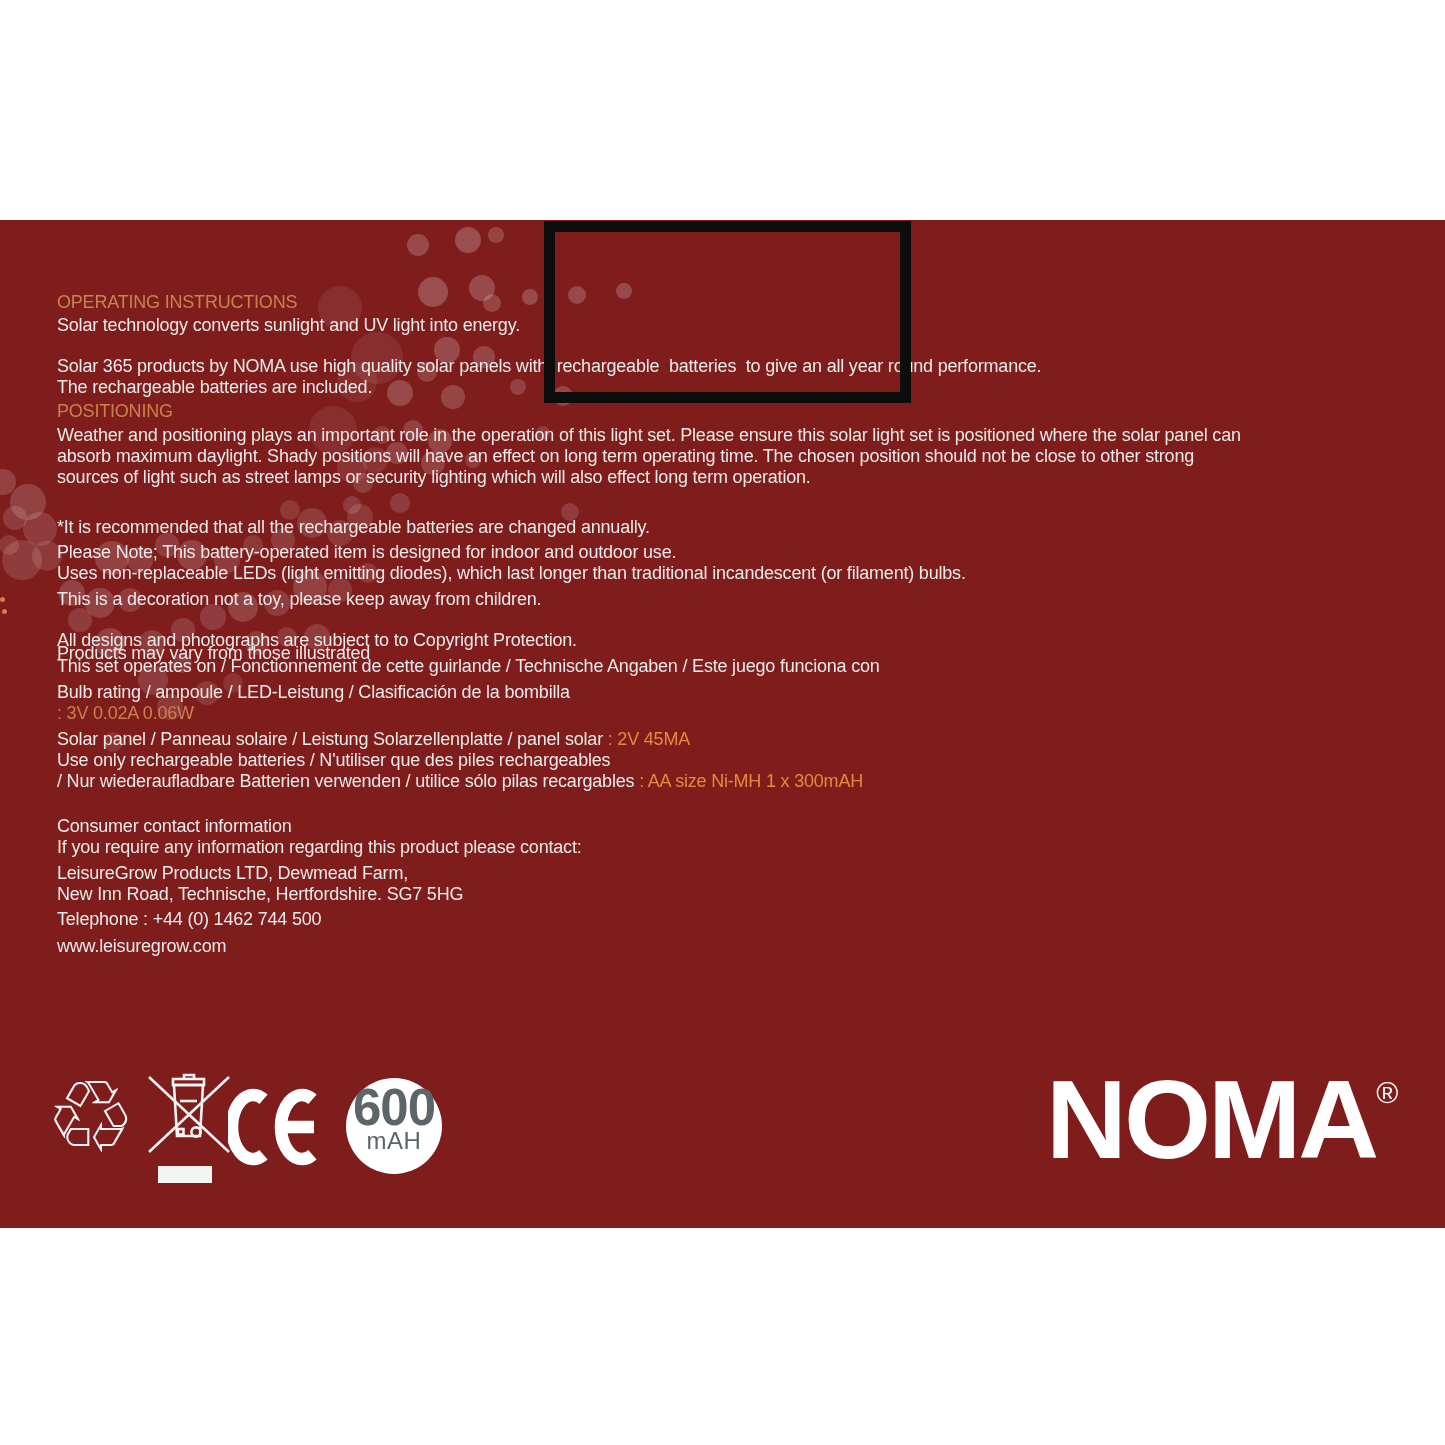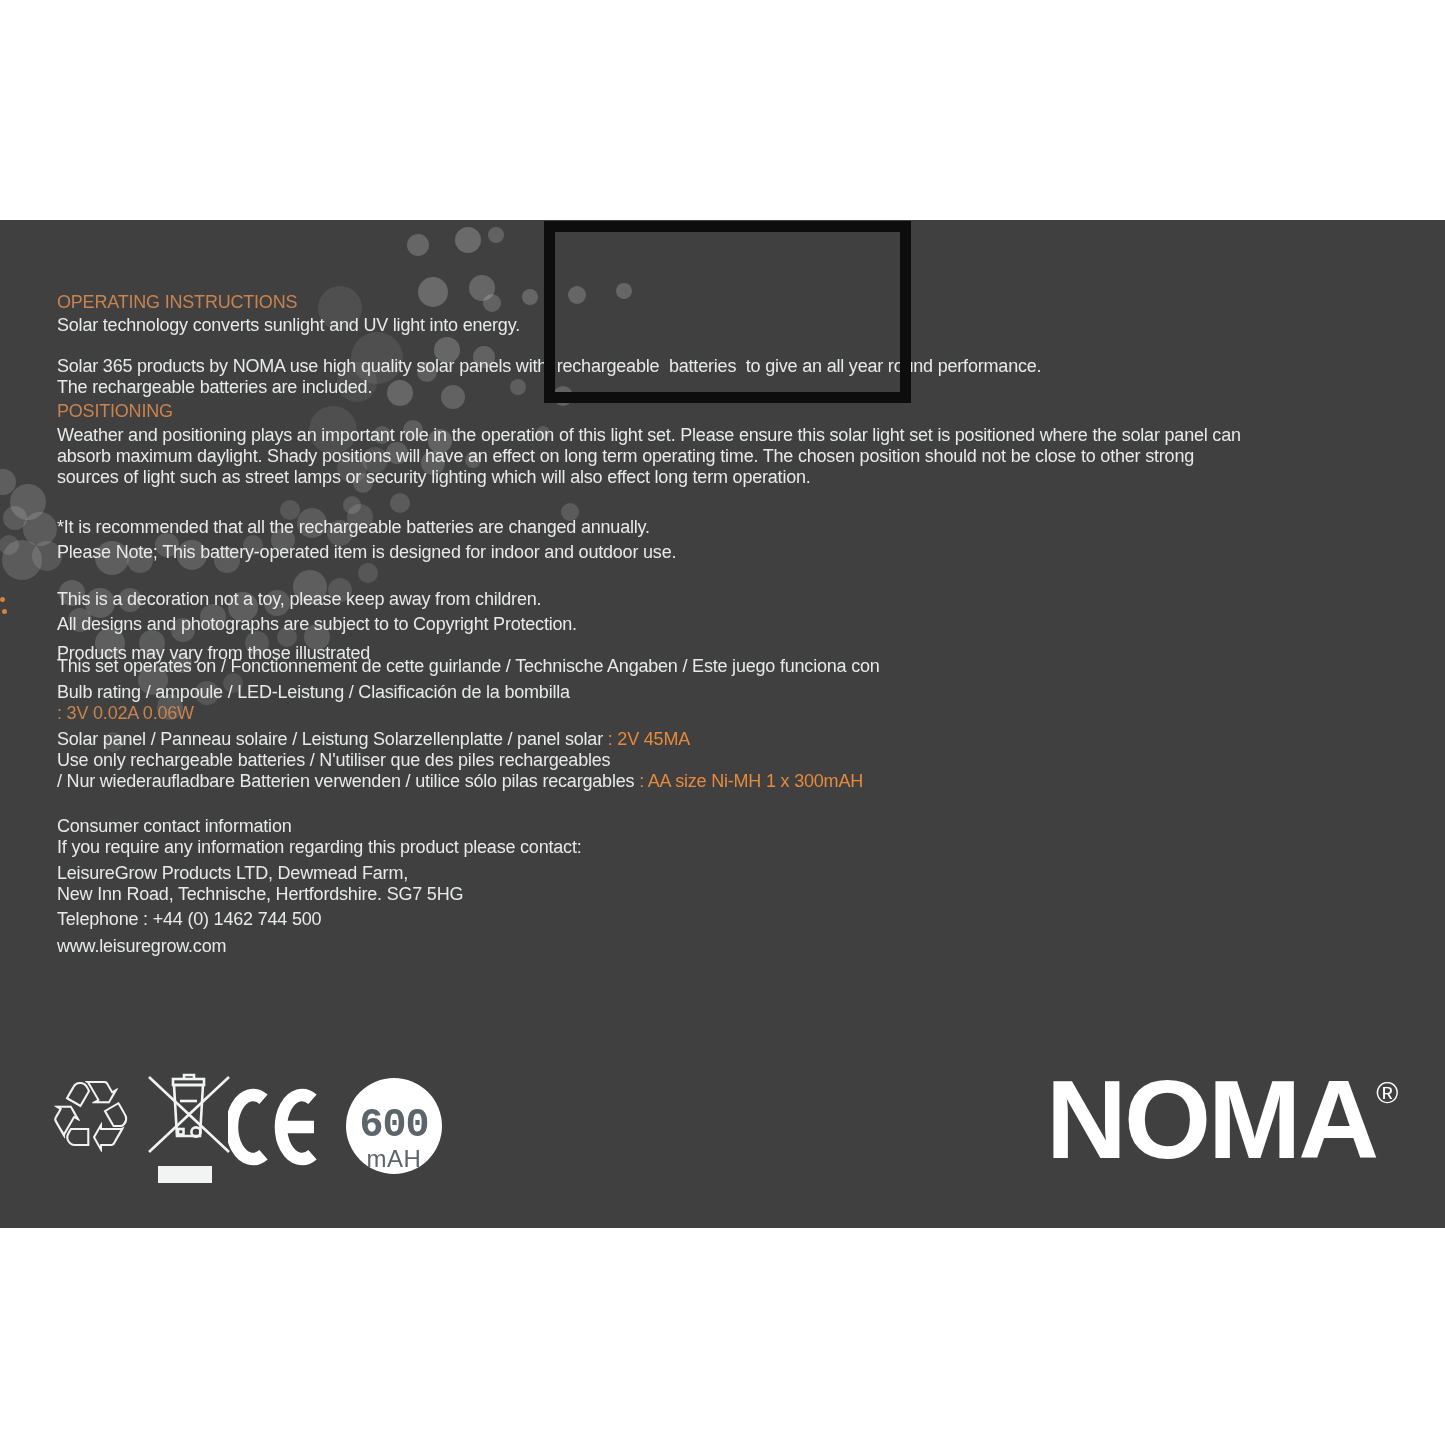--- a/index.html
+++ b/index.html
@@ -1,36 +1,36 @@
 <!DOCTYPE html>
 <html><head>
 <meta charset="utf-8">
 <style>
   html,body{margin:0;padding:0;background:#ffffff;}
   .page{position:relative;width:1445px;height:1445px;background:#ffffff;overflow:hidden;
         font-family:"Liberation Sans",sans-serif;}
-  .panel{position:absolute;left:0;top:220px;width:1445px;height:1008px;background:#404040;overflow:hidden;}
+  .panel{position:absolute;left:0;top:220px;width:1445px;height:1008px;background:#7f1d1d;overflow:hidden;}
   .bubble{position:absolute;border-radius:50%;background:#ffffff;}
   .edge-dot{position:absolute;width:5px;height:5px;border-radius:50%;background:#d08144;}
   .frame{position:absolute;left:544px;top:1px;width:367px;height:182px;
          border:11px solid #0d0d0d;box-sizing:border-box;z-index:6;}
   .content{position:absolute;left:0;top:0;width:1445px;height:1008px;z-index:4;}
   .line{position:absolute;left:57px;white-space:pre;font-size:18px;line-height:21px;
         letter-spacing:-0.2px;color:#e8eaea;}
   .heading{color:#c9834e;}
   .orange{color:#c9834e;}
   .orange-val{color:#e58a3c;}
   .footer-item{position:absolute;z-index:5;}
   .recycle{left:46px;top:848px;font-size:100px;line-height:100px;color:#f2f3f3;
            font-family:"DejaVu Sans",sans-serif;}
   .weee{left:146px;top:850px;}
   .ce{left:228px;top:868px;}
   .badge{left:346px;top:858px;width:96px;height:96px;border-radius:50%;background:#ffffff;
          color:#5c666a;text-align:center;}
-  .badge .cap{font-size:40px;font-weight:bold;letter-spacing:-1px;line-height:40px;margin-top:28px;font-family:Liberation Mono, monospace;}
+  .badge .cap{font-size:51px;font-weight:bold;letter-spacing:-1px;line-height:40px;margin-top:10px;}
   .badge .unit{font-size:24px;line-height:24px;margin-top:1px;letter-spacing:0.5px;}
   .brand{left:1046px;top:850px;color:#ffffff;}
   .brand .name{font-size:112px;font-weight:bold;letter-spacing:-3px;line-height:100px;}
   .brand .reg{font-size:30px;vertical-align:55px;font-weight:normal;letter-spacing:0;}
 </style>
 </head>
 <body>
 
 <div class="page">
 
@@ -123,22 +123,23 @@
       <div class="line" style="top:136px;">Solar 365 products by NOMA use high quality solar panels with  rechargeable  batteries  to give an all year round performance.</div>
       <div class="line" style="top:157px;">The rechargeable batteries are included.</div>
 
       <div class="line heading" style="top:181px;">POSITIONING</div>
       <div class="line" style="top:205px;">Weather and positioning plays an important role in the operation of this light set. Please ensure this solar light set is positioned where the solar panel can</div>
       <div class="line" style="top:226px;">absorb maximum daylight. Shady positions will have an effect on long term operating time. The chosen position should not be close to other strong</div>
       <div class="line" style="top:247px;">sources of light such as street lamps or security lighting which will also effect long term operation.</div>
 
       <div class="line" style="top:297px;">*It is recommended that all the rechargeable batteries are changed annually.</div>
       <div class="line" style="top:322px;">Please Note; This battery-operated item is designed for indoor and outdoor use.</div>
+      <div class="line" style="top:343px;">Uses non-replaceable LEDs (light emitting diodes), which last longer than traditional incandescent (or filament) bulbs.</div>
       <div class="line" style="top:369px;">This is a decoration not a toy, please keep away from children.</div>
-      <div class="line" style="top:394px;text-align:right;">All designs and photographs are subject to to Copyright Protection.</div>
+      <div class="line" style="top:410px;text-align:right;">All designs and photographs are subject to to Copyright Protection.</div>
       <div class="line" style="top:411px;margin-top:12px;">Products may vary from those illustrated</div>
 
       <div class="line" style="top:436px;">This set operates on / Fonctionnement de cette guirlande / Technische Angaben / Este juego funciona con</div>
       <div class="line" style="top:462px;">Bulb rating / ampoule / LED-Leistung / Clasificación de la bombilla</div>
       <div class="line orange" style="top:483px;text-align:right;">: 3V 0.02A 0.06W</div>
 
       <div class="line" style="top:509px;"><span>Solar panel / Panneau solaire / Leistung Solarzellenplatte / panel solar</span><span class="orange-val"> : 2V 45MA</span></div>
       <div class="line" style="top:530px;">Use only rechargeable batteries / N'utiliser que des piles rechargeables</div>
       <div class="line" style="top:551px;"><span>/ Nur wiederaufladbare Batterien verwenden / utilice sólo pilas recargables</span><span class="orange-val"> : AA size Ni-MH 1 x 300mAH</span></div>
 

